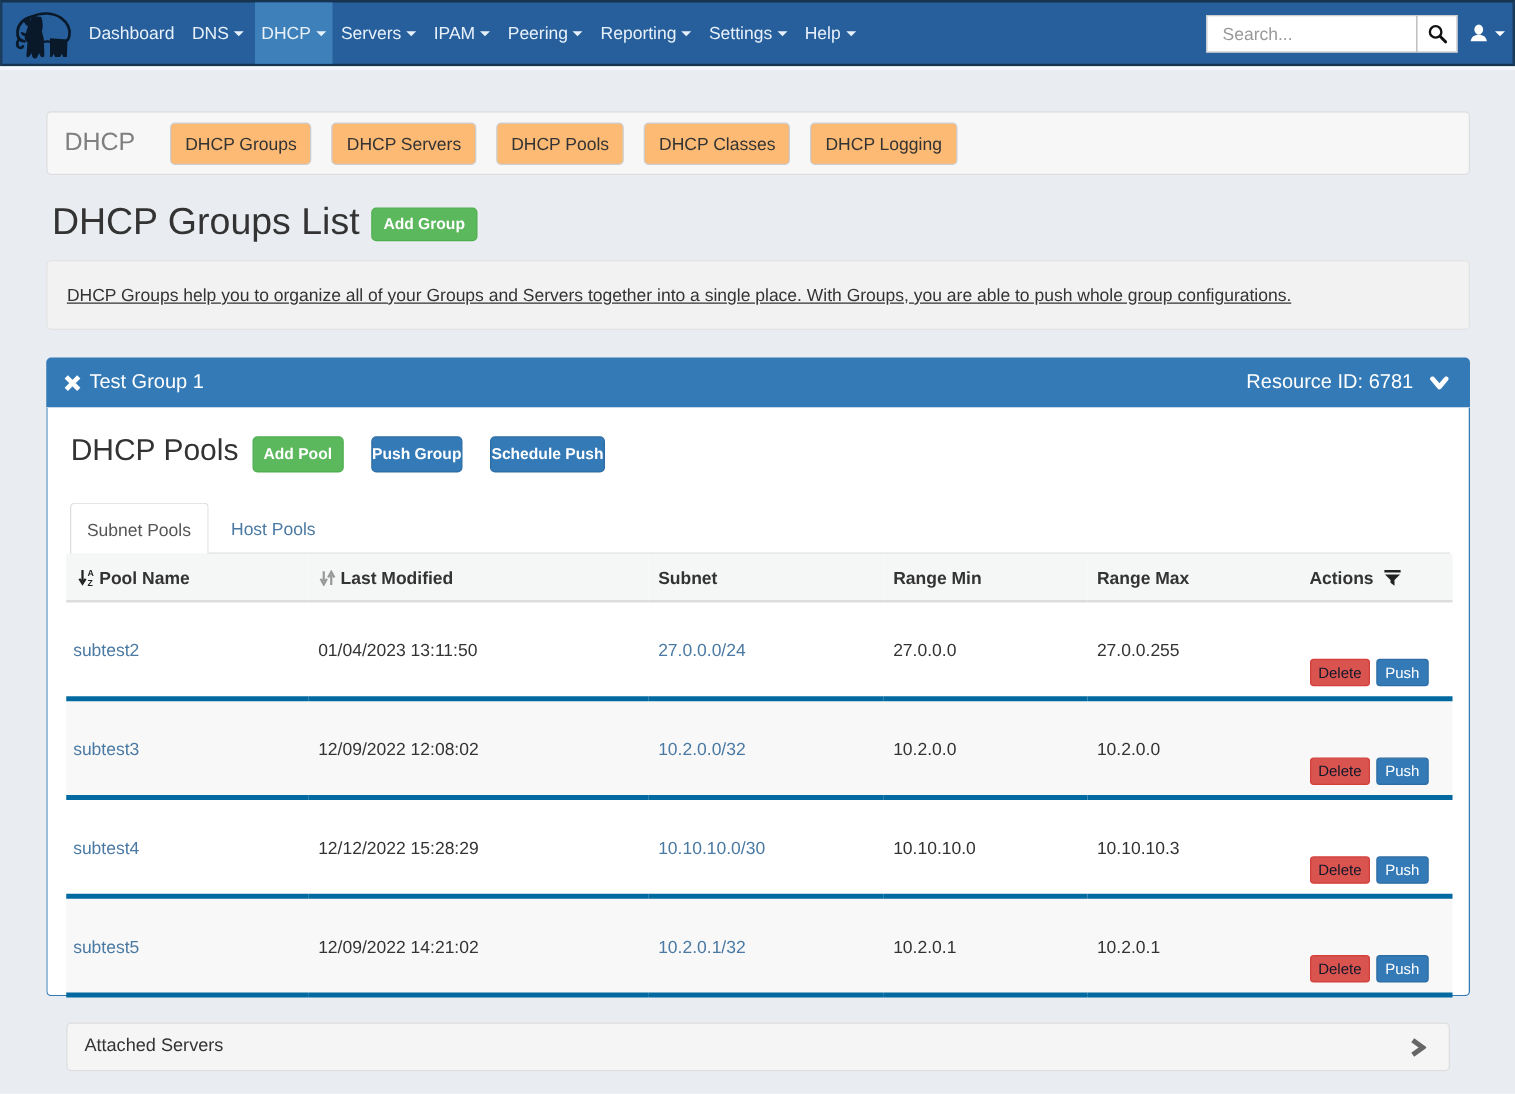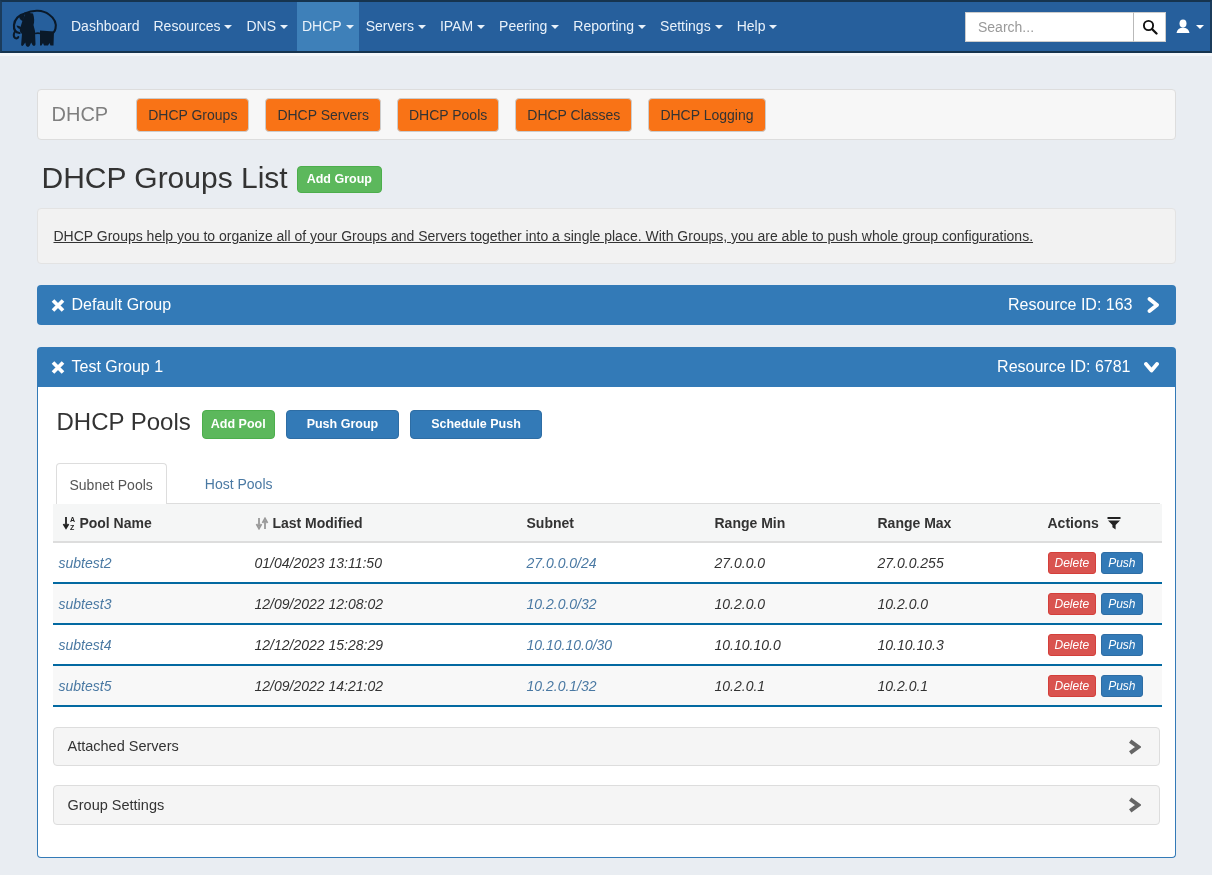--- a/index.html
+++ b/index.html
@@ -18,55 +18,55 @@
 .nav-right { margin-left:auto; display:flex; align-items:center; padding-right:6px;border-radius:10px; }
 .searchgrp { display:flex; height:30px; margin-top:1px; }
 .searchgrp input { width:168px; height:30px; border:1px solid #ccc; border-right:none; border-radius:0; padding:0 12px; font-size:14px; font-family:"Liberation Sans",sans-serif; color:#999; background:#fff; outline:none; }
 .searchgrp .sbtn { width:33px; height:30px; background:#fff; border:1px solid #ccc; border-left:1px solid #b9b9b9; border-radius:0; display:flex; align-items:center; justify-content:center; }
 .usr { margin-left:9px; display:flex; align-items:center; }
 
 
 .container { width:1139px; margin:0 auto; }
 .panel-strip { margin-top:36px; background:#f7f7f7; border:1px solid #ddd; border-radius:4px; height:51px; display:flex; align-items:center; padding:0 14px; }
 .panel-strip .lbl { color:#7f7f7f; font-size:20px; margin-right:28px; }
-.btn-default { background:#f97316; border:1px solid #ccc; border-radius:4px; color:#333; font-size:14px; padding:6px 11px; display:inline-block; line-height:20px; }
+.btn-default { background:#fdba74; border:1px solid #ccc; border-radius:4px; color:#333; font-size:14px; padding:6px 11px; display:inline-block; line-height:20px; }
 .strip-btns { display:flex; gap:16px; }
 
 h2.pagetitle { font-size:30px; font-weight:400; color:#333; margin-top:23px; line-height:1; display:flex; align-items:center; margin-left:5px; }
 .btn-green { background:#5cb85c; border:1px solid #4cae4c; border-radius:4px; color:#fff; font-size:12.5px; font-weight:700; padding:4px 10px; line-height:19px; display:inline-block; }
 h2.pagetitle .btn-green { margin-left:9px; margin-top:3px; padding:4px 9px; line-height:17px;text-align:right; }
 
 .well { margin-top:15px; background:#f2f2f2; border:1px solid #e3e3e3; border-radius:4px; height:56px; padding:18px 16px; font-size:14px; color:#333;text-decoration:underline; }
 
 
 .ghead { background:#337ab7; color:#fff; height:40px; border-radius:4px 4px 0 0; display:flex; align-items:center; padding:0 17px 0 14px; font-size:16px; }
 .ghead.solo { border-radius:4px; margin-top:21px; }
 .ghead.exp { margin-top:22px; }
 .ghead .x { margin-right:7px; display:flex; align-items:center; }
 .ghead .rid { margin-left:auto; display:flex; align-items:center; }
 .gbody { background:#fff; border:1px solid #337ab7; border-top:none; border-radius:0 0 4px 4px; padding:23px 15px 36px; height:471px; }
 
 h3.pools { font-size:24px; font-weight:400; color:#333; line-height:1; display:flex; align-items:flex-start; margin-left:4px; }
 .btn-blue { background:#337ab7; border:1px solid #2e6da4; border-radius:4px; color:#fff; font-size:12.5px; font-weight:700; padding:5px 10px; line-height:19px; display:inline-block; }
 h3.pools .btn-green { margin-left:11px; padding:4px 8px; line-height:19px; }
-h3.pools .btn-blue { margin-left:11px; padding:4px 20px; line-height:19px; }
-
-
-.tabs { margin-top:24px; display:flex; border-bottom:1px solid #ddd; height:41px; margin-left:3px;gap:20px; }
+h3.pools .btn-blue { margin-left:22px; padding:4px 0; line-height:19px; }
+
+
+.tabs { margin-top:24px; display:flex; border-bottom:1px solid #ddd; height:41px; margin-left:3px; }
 .tab { padding:12px 13px 8px; font-size:14px; height:41px; }
 .tab.active { background:#fff; border:1px solid #ddd; border-bottom:none; border-radius:4px 4px 0 0; color:#555; }
 .tab.link { color:#4a79a3; margin-left:5px; }
 
 
 table { width:1109px; margin-left:0; border-collapse:collapse; table-layout:fixed; }
 th { text-align:left; font-weight:700; font-size:14px; padding:9px 8px 8px; border-bottom:2px solid #ddd; color:#333; line-height:20px; background:#f5f6f6; }
-td { font-size:14px; padding:9px 8px 8px; border-bottom:2px solid #0369a1; line-height:20px; vertical-align:middle;font-style:italic; }
+td { font-size:14px; padding:9px 8px 8px; border-bottom:4px solid #0369a1; line-height:20px; vertical-align:middle; }
 tr.alt td { background:#f8f8f8; }
 td a { color:#4a79a3; }
-.btn-del { background:#d9534f; border:1px solid #d43f3a; border-radius:3px; color:#ffffff; font-size:12px; padding:2px 6px; display:inline-block; line-height:16px; }
+.btn-del { background:#d9534f; border:1px solid #d43f3a; border-radius:3px; color:#0f172a; font-size:12px; padding:2px 6px; display:inline-block; line-height:16px;margin-top:36px; }
 .btn-push { background:#337ab7; border:1px solid #2e6da4; border-radius:3px; color:#fff; font-size:12px; padding:2px 6px; display:inline-block; line-height:16px; margin-left:5px; }
 
 
 .cbar { background:#f5f5f5; border:1px solid #ddd; border-radius:4px; height:39px; display:flex; align-items:center; padding:0 18px 0 14px; font-size:14.5px; color:#333; }
 .cbar.c1 { margin-top:20px; }
 .cbar.c2 { margin-top:19px; height:40px; }
 .cbar .chev { margin-left:auto; }
 </style>
 </head>
 <body>
@@ -79,21 +79,20 @@
       <path d="M13,12.5 C15,11 17,10.5 18.5,11 L17,17 C15,16.5 13.5,15 13,12.5 Z" fill="#0a1929"></path>
       <path d="M10.5,21.5 C12.5,21.5 15,22.5 16,24.5 C14,25.5 11,24.5 10.5,21.5 Z" fill="#0a1929"></path>
       <path d="M20,8.5 L27,9.5 C28.5,14 28.5,18 27.5,21 L29,27 L29.5,40 C29.5,42 27.5,42.5 26.5,41 L25.2,38.5 L23.8,41.5 C22.8,43.5 20.3,43 19.8,41 L19.3,38.5 L17.5,41 C16.3,42.7 14.8,41.8 15.2,39.8 L16,30 C13.5,28 13.2,25.5 14.5,23 L17,15 Z" fill="#0a1929"></path>
       <path d="M29,29.5 C31,29 33,29 34.5,29.5" fill="none" stroke="#0a1929" stroke-width="1.8"></path>
       <path d="M34,26.5 L48,27.5 L47.5,41.5 L44.5,41.5 L43.5,39 L42,41.5 L38,41.5 L37,39 L35.5,41.5 L34,41.5 Z" fill="#0a1929"></path>
 
     </svg>
   </div>
   <div class="nav">
     <a>Dashboard</a>
-    <a>Resources<span class="caret"></span></a>
     <a>DNS<span class="caret"></span></a>
     <a class="active">DHCP<span class="caret"></span></a>
     <a>Servers<span class="caret"></span></a>
     <a>IPAM<span class="caret"></span></a>
     <a>Peering<span class="caret"></span></a>
     <a>Reporting<span class="caret"></span></a>
     <a>Settings<span class="caret"></span></a>
     <a>Help<span class="caret"></span></a>
   </div>
   <div class="nav-right">
@@ -126,31 +125,20 @@
       <a class="btn-default">DHCP Pools</a>
       <a class="btn-default">DHCP Classes</a>
       <a class="btn-default">DHCP Logging</a>
     </div>
   </div>
 
   <h2 class="pagetitle">DHCP Groups List <a class="btn-green">Add Group</a></h2>
 
   <div class="well">DHCP Groups help you to organize all of your Groups and Servers together into a single place. With Groups, you are able to push whole group configurations.</div>
 
-  <div class="ghead solo"><span class="x">
-        <svg width="14" height="13" viewBox="0 0 14 13">
-          <path d="M2,1.5 L12,11.5 M12,1.5 L2,11.5" stroke="#fff" stroke-width="3.7"></path>
-        </svg>
-      </span> Default Group
-    <span class="rid">Resource ID: 163
-      <svg style="margin-left:14px" width="12" height="16" viewBox="0 0 12 16">
-          <path d="M2.5,2 L10,8 L2.5,14" fill="none" stroke="#fff" stroke-width="3.8" stroke-linecap="round" stroke-linejoin="round"></path>
-        </svg>
-    </span>
-  </div>
 
   <div class="ghead exp"><span class="x">
         <svg width="14" height="13" viewBox="0 0 14 13">
           <path d="M2,1.5 L12,11.5 M12,1.5 L2,11.5" stroke="#fff" stroke-width="3.7"></path>
         </svg>
       </span> Test Group 1
     <span class="rid">Resource ID: 6781
       <svg style="margin-left:13px" width="15" height="11" viewBox="0 0 15 11">
           <path d="M2,2 L7.5,8.5 L13,2" fill="none" stroke="#fff" stroke-width="3.8" stroke-linecap="round" stroke-linejoin="round"></path>
         </svg>

